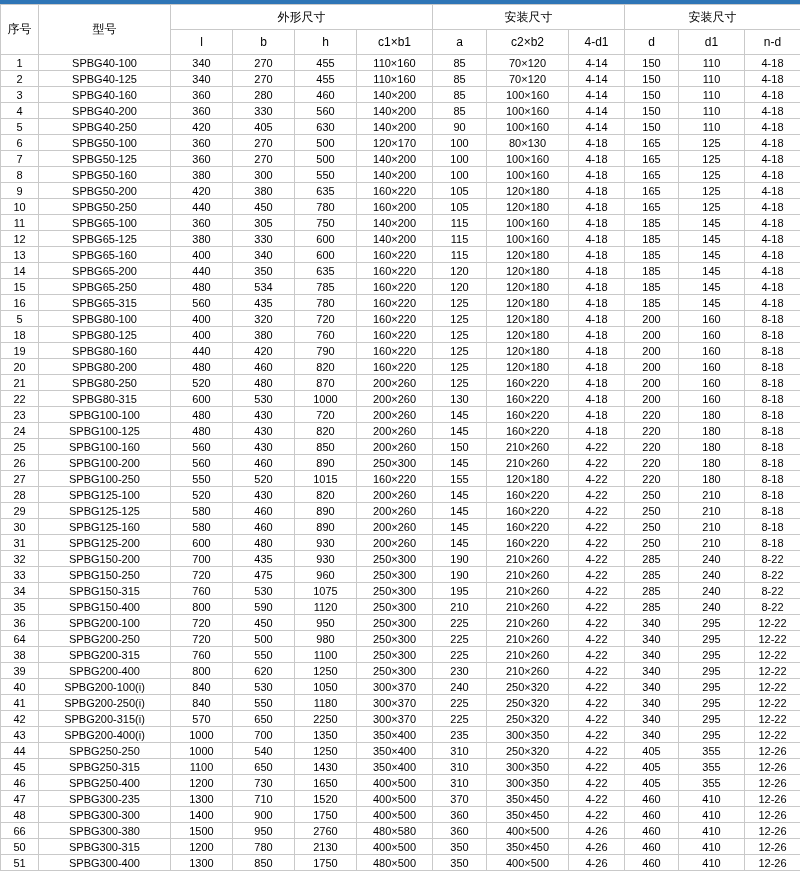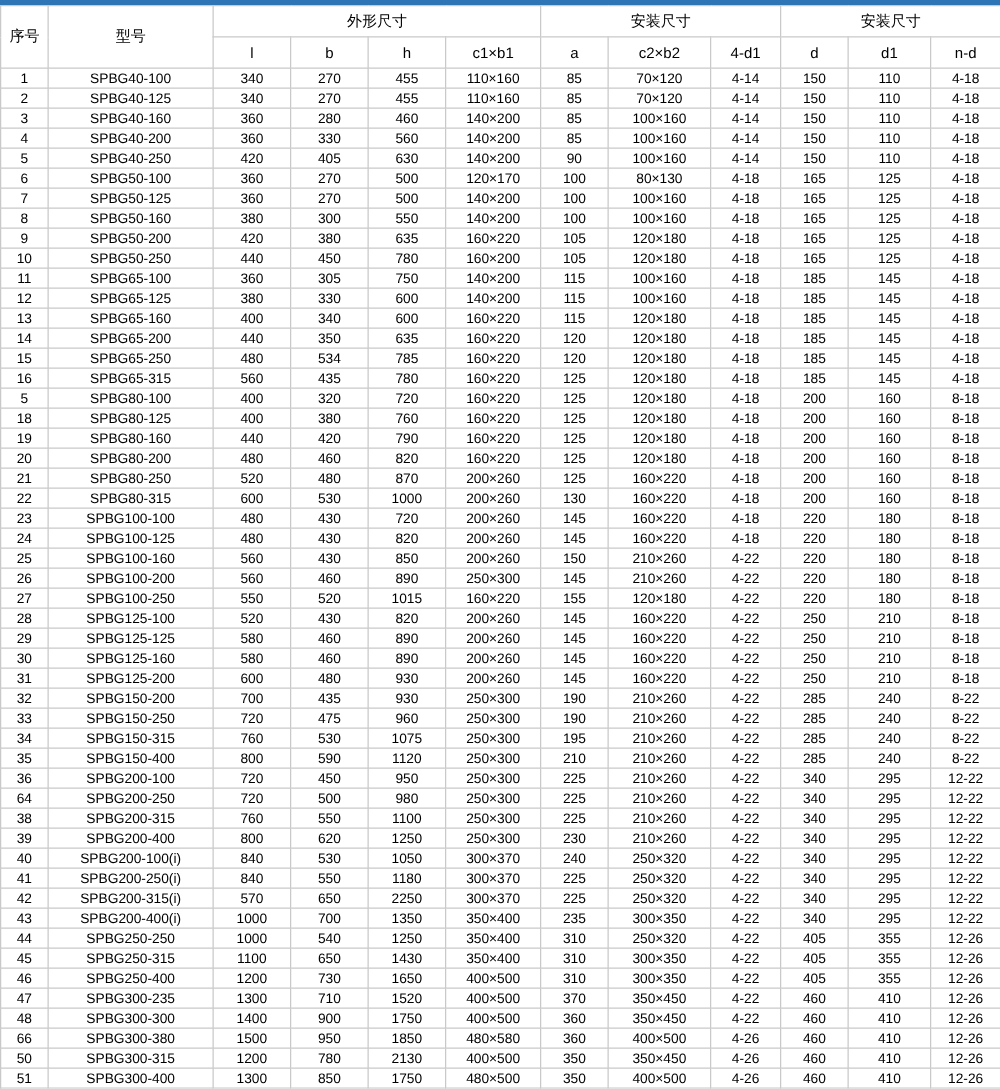--- a/index.html
+++ b/index.html
@@ -736,21 +736,21 @@
           <td>4-22</td>
           <td>460</td>
           <td>410</td>
           <td>12-26</td>
         </tr>
         <tr>
           <td>66</td>
           <td>SPBG300-380</td>
           <td>1500</td>
           <td>950</td>
-          <td>1850</td>
+          <td>2760</td>
           <td>480×580</td>
           <td>360</td>
           <td>400×500</td>
           <td>4-26</td>
           <td>460</td>
           <td>410</td>
           <td>12-26</td>
         </tr>
         <tr>
           <td>50</td>

